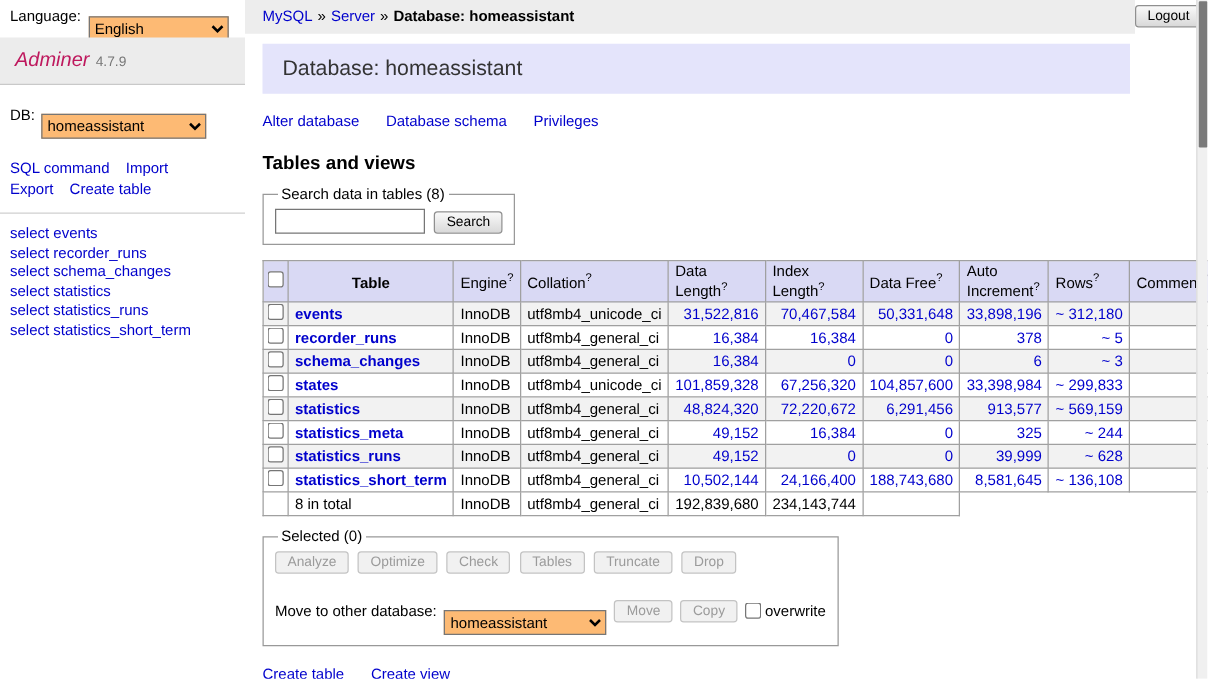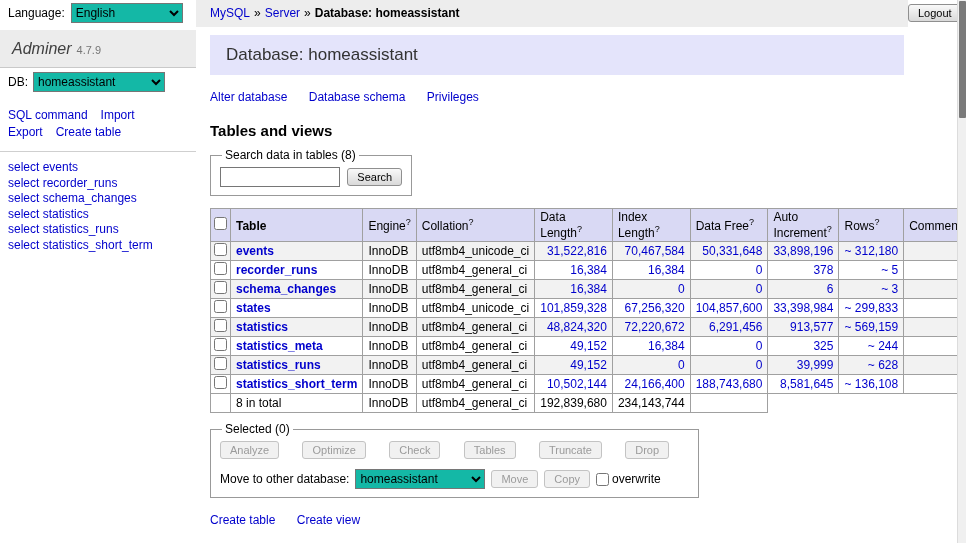--- a/index.html
+++ b/index.html
@@ -3,32 +3,32 @@
 <meta charset="utf-8">
 <style>
   * { margin:0; padding:0; box-sizing:border-box; }
   html,body { width:966px; height:543px; }
   body { font-family:"Liberation Sans",sans-serif; font-size:12px; color:#000; background:#fff; overflow:hidden; position:relative; }
   a { color:#0000cc; text-decoration:none; cursor:pointer; }
 
   
   .topbar { display:flex; align-items:center; height:26px; }
   .lang-area { width:196px; padding-left:8px; display:flex; align-items:center; gap:6px; flex:none; }
-  select { font-family:inherit; font-size:12px; border:1px solid #767676; background:#14b8a6; height:20px; }
+  select { font-family:inherit; font-size:12px; border:1px solid #767676; background:#fdba74; height:20px;margin-top:19px; }
   .lang-area select { width:112px; }
   .breadcrumb { width:712px; flex:none; background:#ededed; height:27px; line-height:26px; padding-left:14px; white-space:nowrap; }
   .breadcrumb .sep { color:#000; margin:0 4px; }
   .logout-wrap { flex:1; text-align:right; padding-right:14px; }
   .btn { font-family:inherit; font-size:11px; color:#000; background:linear-gradient(#f9f9f9,#d9d9d9); border:1px solid #8f8f8f; border-radius:3px; padding:2px 9px; cursor:pointer;text-align:center; }
   .btn:disabled { color:#9b9b9b; background:#f1f1f1; border-color:#c3c3c3; cursor:default; }
 
   
   .sidebar { position:absolute; left:0; top:26px; width:196px; }
   .app-title { background:#ececec; border-bottom:1px solid #c9c9c9; padding:10px 12px 9px; margin-top:4px; }
-  .app-name { font-size:16px; font-style:italic; color:#404040; }
+  .app-name { font-size:16px; font-style:italic; color:#be185d; }
   .app-version { font-size:11px; color:#767676; margin-left:5px; }
   .db-row { padding:4px 8px 0; display:flex; align-items:center; gap:5px; }
   .db-row select { width:132px; }
   .side-actions { padding:15px 8px 0; line-height:17px; }
   .side-actions a { margin-right:13px; }
   .sidebar hr { border:none; border-top:1px solid #cfcfcf; margin:10px 0 8px; }
   .table-links { padding:0 8px; }
   .table-links a { display:block; line-height:15.5px; }
 
   
@@ -37,33 +37,33 @@
   .link-row { margin-top:15px; }
   .link-row a { margin-right:18px; }
   h3 { font-size:15px; font-weight:bold; margin-top:18px; color:#000; }
   fieldset { border:1px solid #999; padding:5px 9px 8px; margin-top:9px; display:inline-block; min-width:0; }
   legend { font-size:12px; padding:0 3px; margin-left:2px; }
   .search-fieldset input[type=text] { width:120px; height:20px; border:1px solid #767676; font-size:12px; padding:0 3px; margin-right:4px; font-family:inherit; }
 
   table { border-collapse:collapse; margin-top:12px; font-size:12px; }
   th, td { border:1px solid #a0a0a0; padding:1px 5px; height:19px; vertical-align:middle; text-align:left; }
   thead th, thead td { background:#d9d9f4; }
-  thead th { font-weight:bold; }
+  thead th { text-align:center; font-weight:bold; }
   thead td { font-weight:normal; }
   sup { font-size:9px; color:#000; }
   tbody tr:nth-child(odd) td { background:#f2f2f2; }
   td.name a { font-weight:bold; }
   td.num { text-align:right; }
   td.num a { white-space:nowrap; }
   td.check { text-align:center; padding:0 3px; }
   tr.footer td { background:#fff !important; }
   tr.footer .total { font-weight:normal; }
   td.nob { border:none !important; background:transparent !important; }
 
-  .sel-buttons .btn { margin-right:20px; }
+  .sel-buttons .btn { margin-right:4px; }
   .move-row { margin-top:10px; display:flex; align-items:center; gap:6px; }
   .move-row select { width:130px; }
   .move-row label { display:flex; align-items:center; gap:3px; cursor:pointer; }
 
   .scrollbar { position:absolute; right:0; top:0; width:9px; height:543px; background:#f0f0f0; border-left:1px solid #dcdcdc; }
   .scrollbar .thumb { position:absolute; left:1px; top:1px; width:7px; height:117px; background:#7a7a7a; border-radius:1px; }
 </style>
 </head>
 <body>
 

